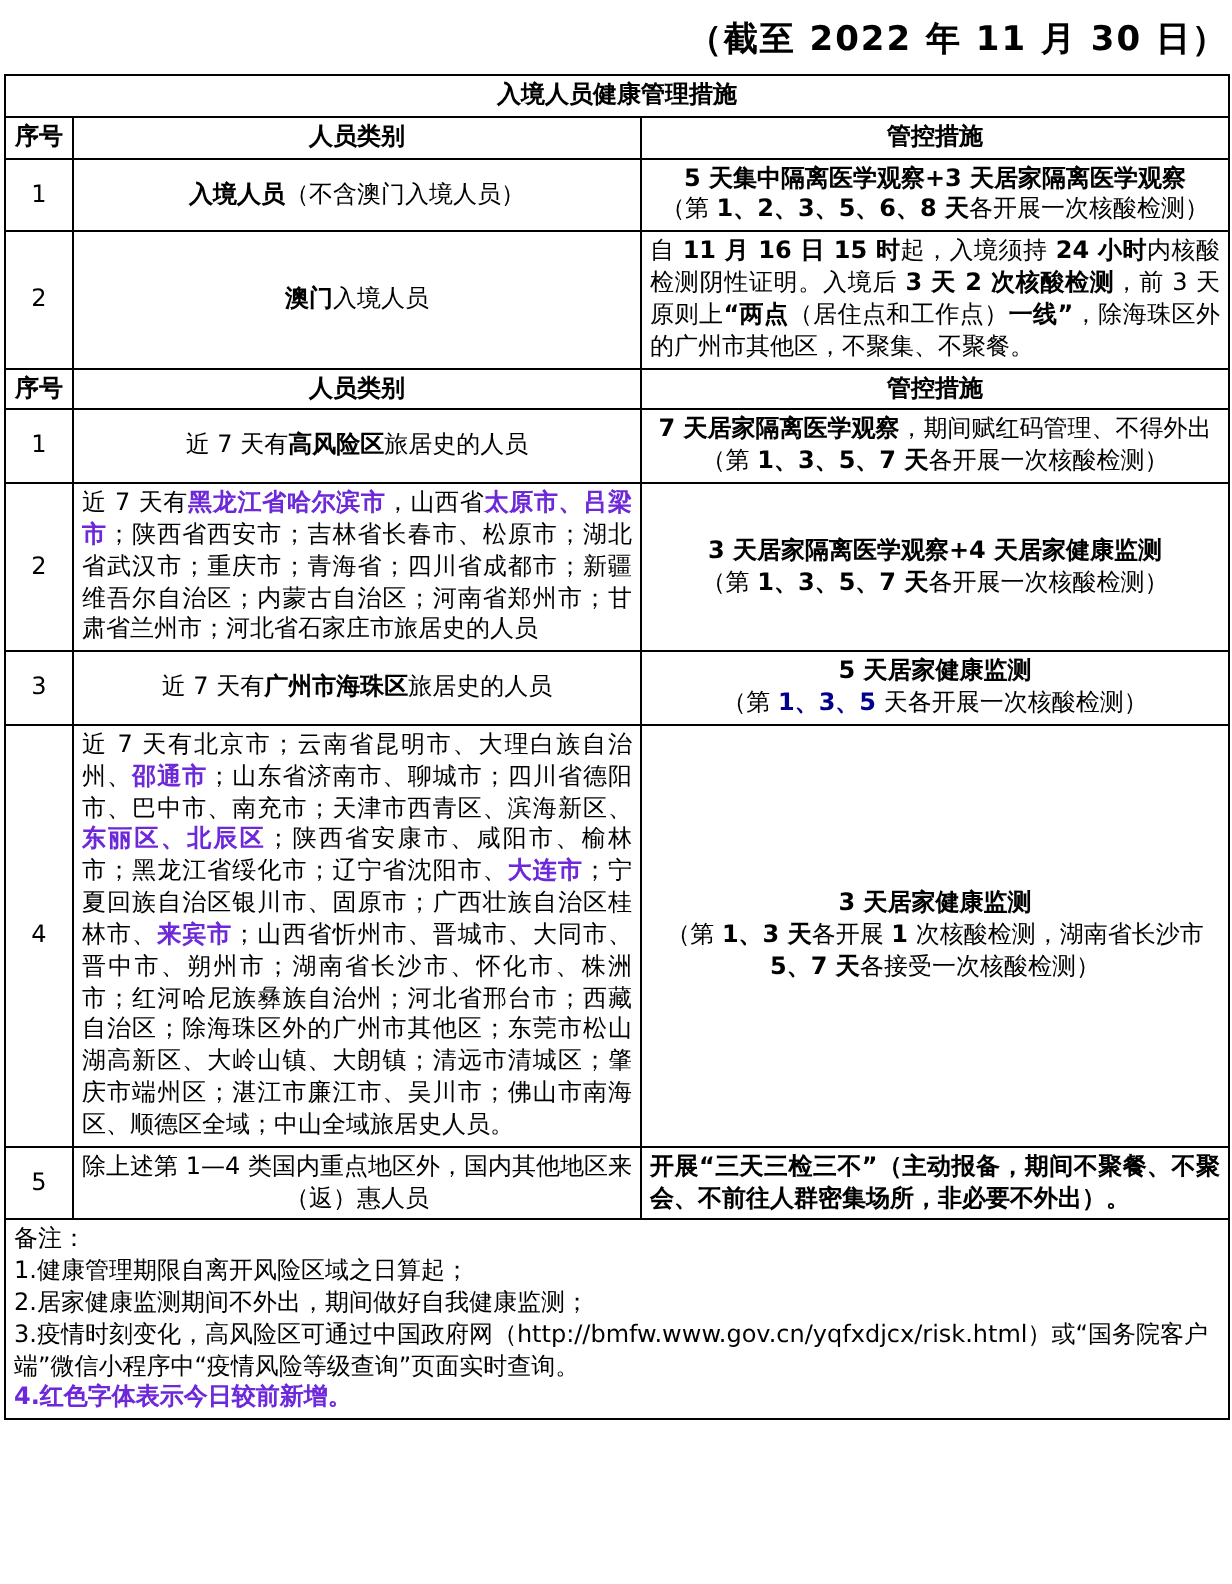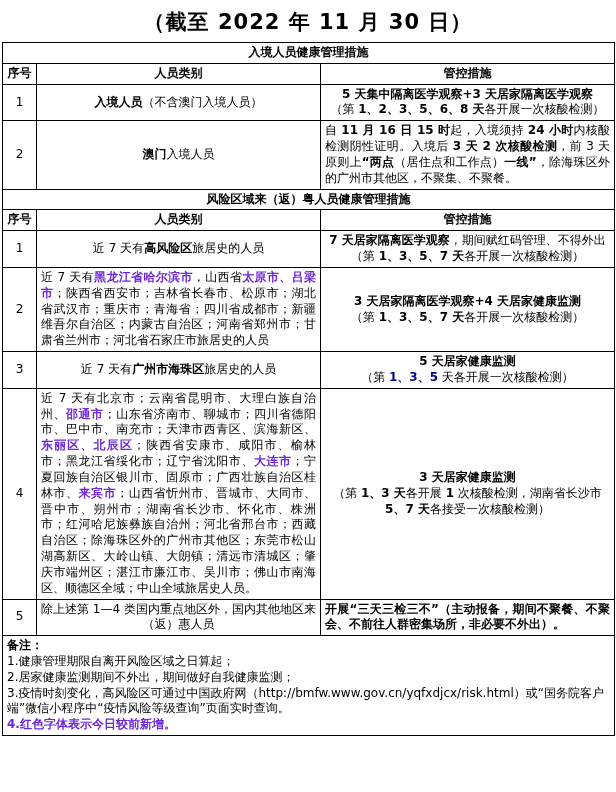--- a/index.html
+++ b/index.html
@@ -1,32 +1,32 @@
 <!DOCTYPE html>
 <html><head>
 <meta charset="utf-8">
 <style>
   html,body{margin:0;padding:0;background:#fff;color:#000;}
   body{width:616px;height:792px;font-family:"DejaVu Sans","Liberation Sans",sans-serif;overflow:hidden;}
   .page{width:612px;margin:0 auto;}
-  .doc-title{font-size:21px;font-weight:bold;text-align:center;padding:8px 0 6px 0;letter-spacing:1px;}
+  .doc-title{font-size:17px;font-weight:bold;text-align:right;padding:8px 0 6px 0;letter-spacing:1px;}
   table.grid{border-collapse:collapse;table-layout:fixed;width:612px;margin:0 auto;}
   table.grid td{border:1px solid #000;font-size:12px;line-height:1.32;padding:2px 4px;vertical-align:middle;word-break:break-all;}
   td.section{font-weight:bold;text-align:center;font-size:13px;padding:3px 2px;}
   td.colhead{font-weight:bold;text-align:center;font-size:12.5px;padding:7px 2px;}
   td.num{text-align:center;}
   td.cell{white-space:pre-line;}
   td.al-center{text-align:center;}
   td.al-left{text-align:center;}
   td.al-justify{text-align:justify;}
   .seg-b{font-weight:bold;}
   .seg-r{color:#6d28d9;font-weight:bold;}
   .seg-n{color:#00008B;font-weight:bold;margin-top:38px;}
   td.notes-cell{padding:3px 5px;font-size:12px;line-height:1.4;}
-  .note-label{font-weight:bold;}
+  .note-label{font-weight:normal;}
   .note-line{word-break:break-all;}
 </style>
 </head>
 <body>
 
 <div class="page">
   <div class="doc-title">（截至 2022 年 11 月 30 日）</div>
   <div id="doc-tables">
       <table class="grid">
         <colgroup>
@@ -46,23 +46,20 @@
           <tr>
             <td class="num">1</td>
             <td class="cell al-center"><span class="seg-b">入境人员</span><span>（不含澳门入境人员）</span></td>
             <td class="cell al-center"><span class="seg-b">5 天集中隔离医学观察+3 天居家隔离医学观察</span><span>
 （第 </span><span class="seg-b">1、2、3、5、6、8 天</span><span>各开展一次核酸检测）</span></td>
           </tr>
           <tr>
             <td class="num">2</td>
             <td class="cell al-center"><span class="seg-b">澳门</span><span>入境人员</span></td>
             <td class="cell al-justify"><span>自 </span><span class="seg-b">11 月 16 日 15 时</span><span>起，入境须持 </span><span class="seg-b">24 小时</span><span>内核酸检测阴性证明。入境后 </span><span class="seg-b">3 天 2 次核酸检测</span><span>，前 3 天原则上</span><span class="seg-b">“两点</span><span>（居住点和工作点）</span><span class="seg-b">一线”</span><span>，除海珠区外的广州市其他区，不聚集、不聚餐。</span></td>
-          </tr>
-          <tr>
-            <td colspan="3" class="section">风险区域来（返）粤人员健康管理措施</td>
           </tr>
           <tr>
             <td class="colhead">序号</td>
             <td class="colhead">人员类别</td>
             <td class="colhead">管控措施</td>
           </tr>
           <tr>
             <td class="num">1</td>
             <td class="cell al-center"><span>近 7 天有</span><span class="seg-b">高风险区</span><span>旅居史的人员</span></td>
             <td class="cell al-center"><span class="seg-b">7 天居家隔离医学观察</span><span>，期间赋红码管理、不得外出

